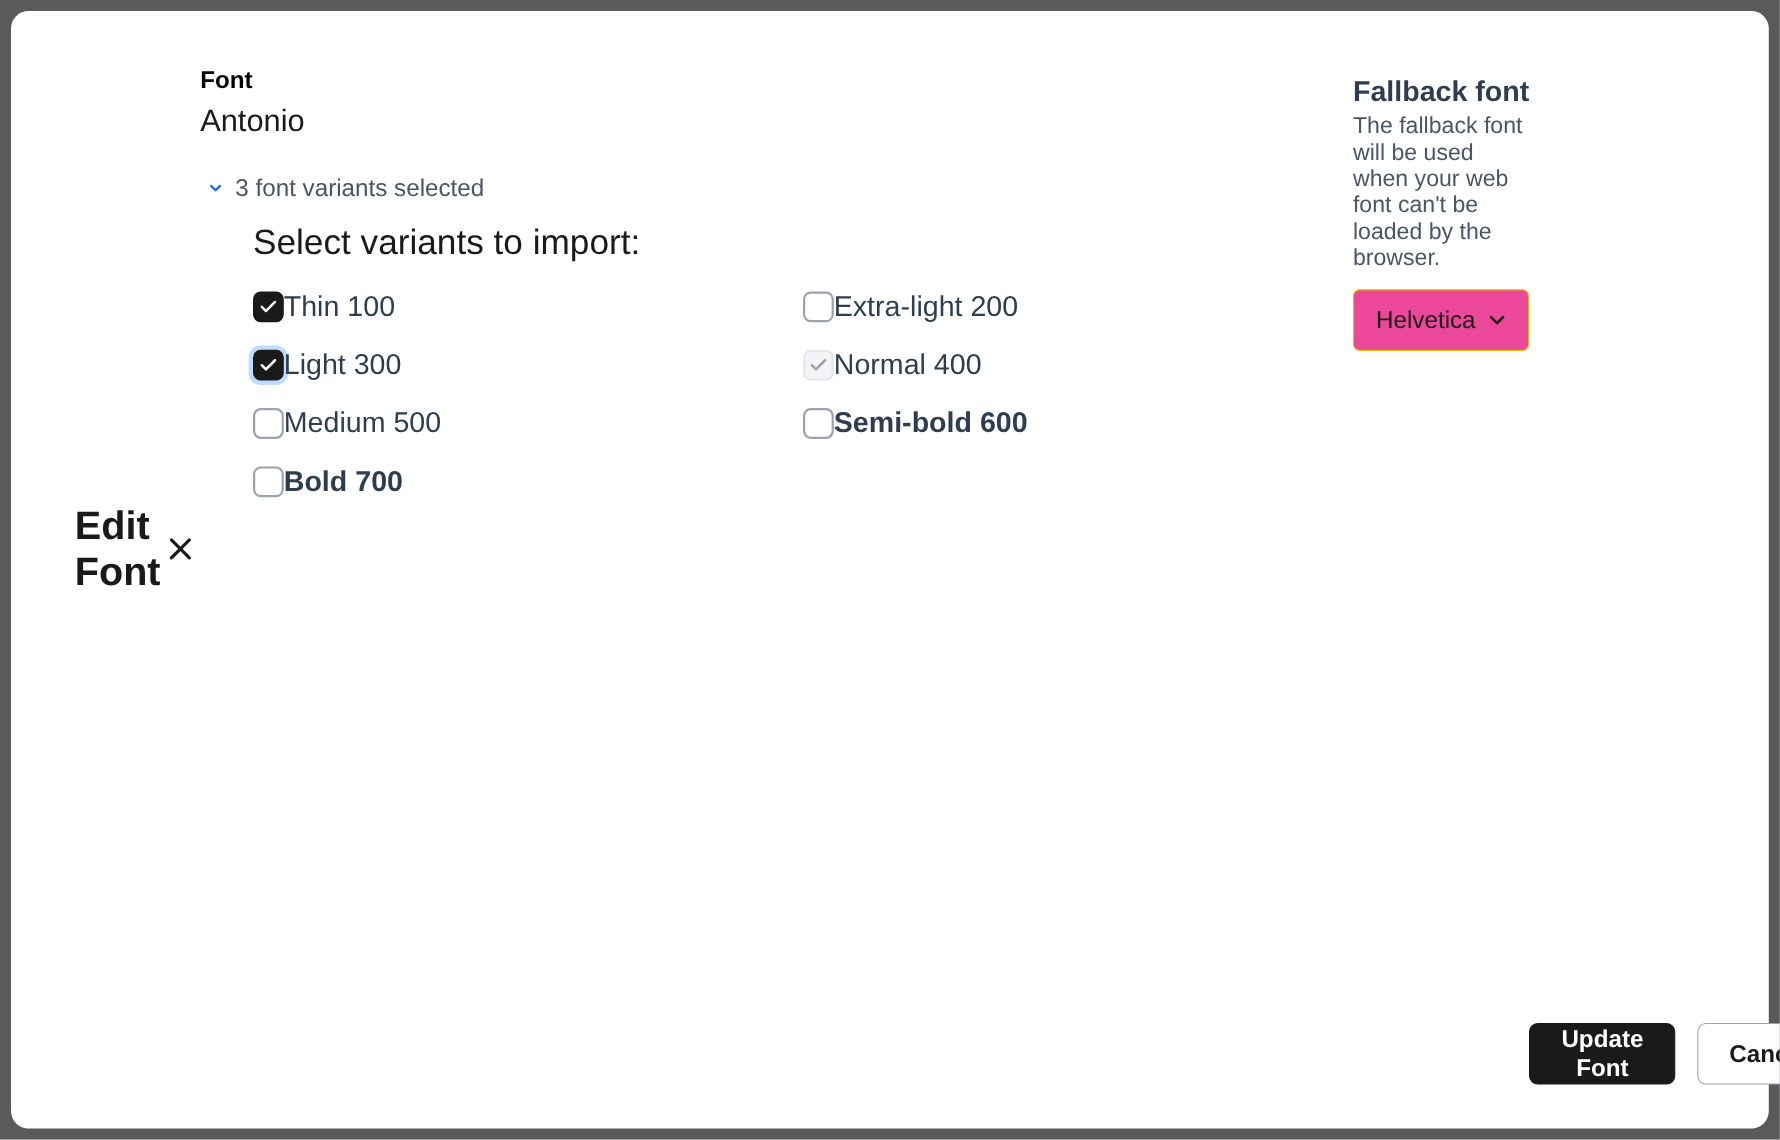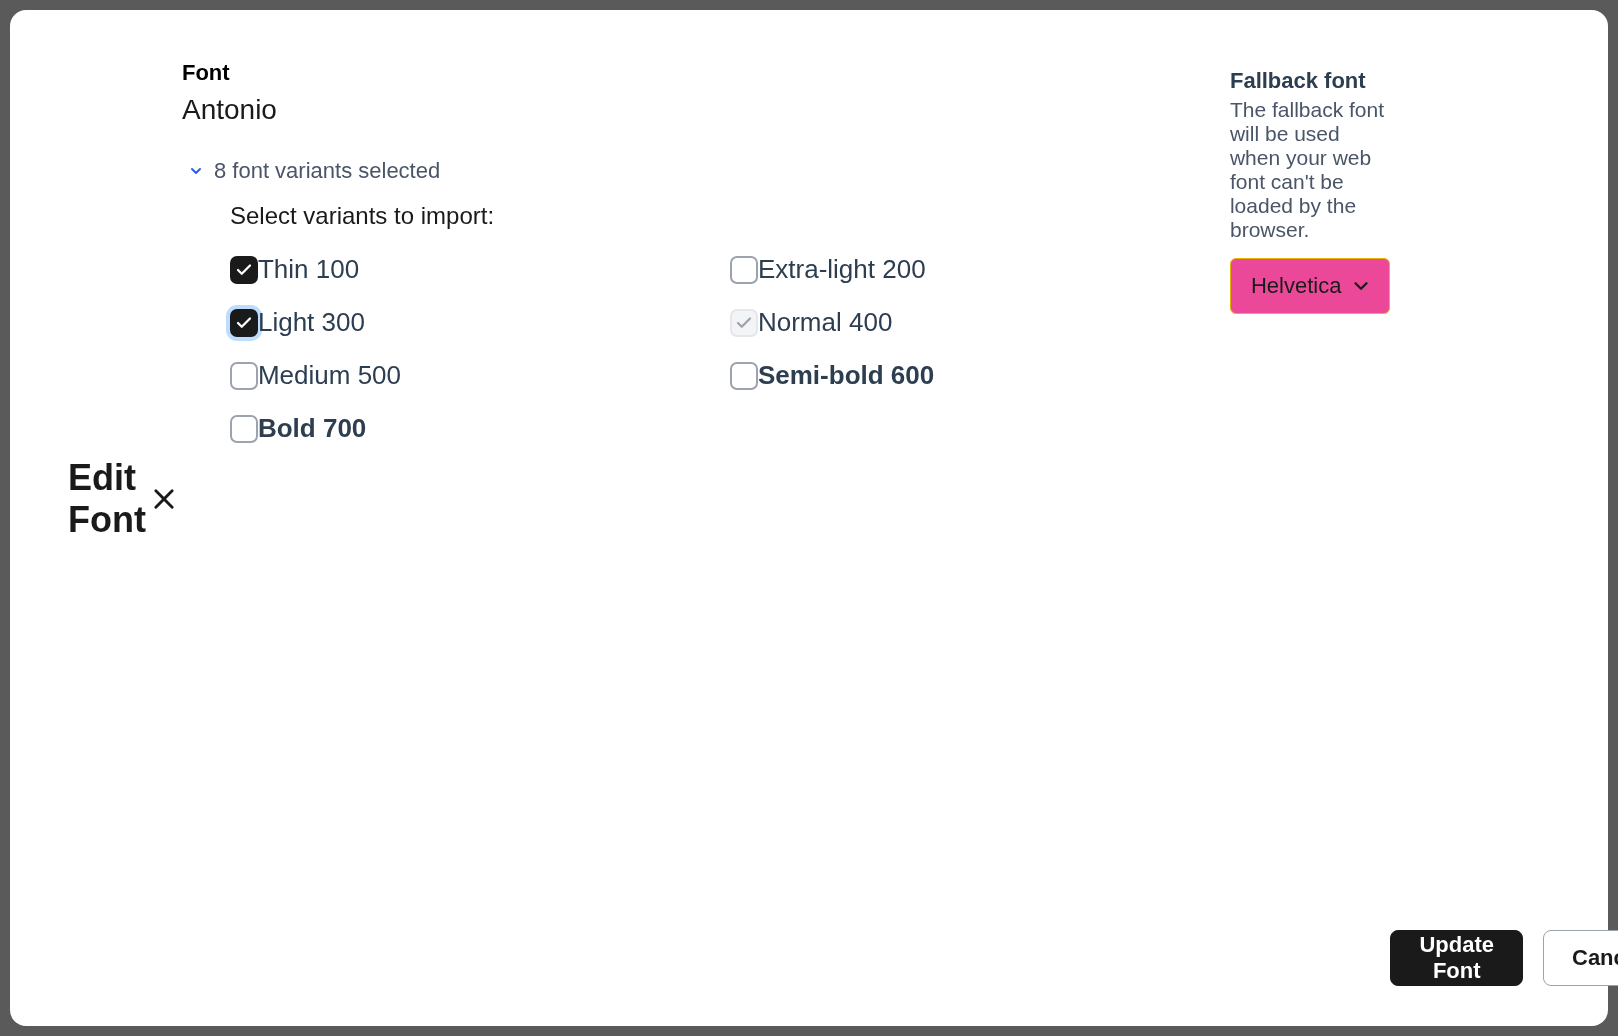--- a/index.html
+++ b/index.html
@@ -76,21 +76,21 @@
     .chevron-down {
       color: #2563eb;
       width: 16px;
       height: 16px;
     }
     .variants-count {
       font-size: 22px;
       color: #4a5568;
     }
     .variants-prompt {
-      font-size: 24px;
+      font-size: 32px;
       color: #1a1a1a;
       margin-left: 48px;
       margin-bottom: 24px;
     }
     .variants-grid {
       margin-left: 48px;
       display: grid;
       grid-template-columns: 500px 500px;
       row-gap: 22px;
       margin-bottom: 40px;
@@ -148,21 +148,21 @@
     .w200 { font-weight: 200; }
     .w300 { font-weight: 300; }
     .w400 { font-weight: 400; }
     .w500 { font-weight: 500; }
     .w600 { font-weight: 600; }
     .w700 { font-weight: 700; }
     .fallback-section {
       margin-top: 8px;
     }
     .fallback-label {
-      font-size: 22px;
+      font-size: 26px;
       font-weight: 600;
       color: #2c3e50;
       margin-bottom: 4px;
     }
     .fallback-help {
       font-size: 21px;
       color: #4a5568;
       margin-bottom: 16px;
     }
     .select-wrap {
@@ -236,21 +236,21 @@
   </div>
 
   <div>
     <div class="section-label">Font</div>
     <div class="font-name">Antonio</div>
 
     <div class="variants-toggle">
       <svg class="chevron-down" viewBox="0 0 24 24" fill="none" stroke="currentColor" stroke-width="3" stroke-linecap="round" stroke-linejoin="round">
         <polyline points="6 9 12 15 18 9"></polyline>
       </svg>
-      <span class="variants-count">8 font variants selected</span>
+      <span class="variants-count">3 font variants selected</span>
     </div>
 
     <div class="variants-prompt">Select variants to import:</div>
 
     <div class="variants-grid" id="variants-grid">
         <div class="variant-item">
           <div class="checkbox checked">
             <svg viewBox="0 0 24 24" fill="none" stroke-linecap="round" stroke-linejoin="round">
               <polyline points="20 6 9 17 4 12"></polyline>
             </svg>

